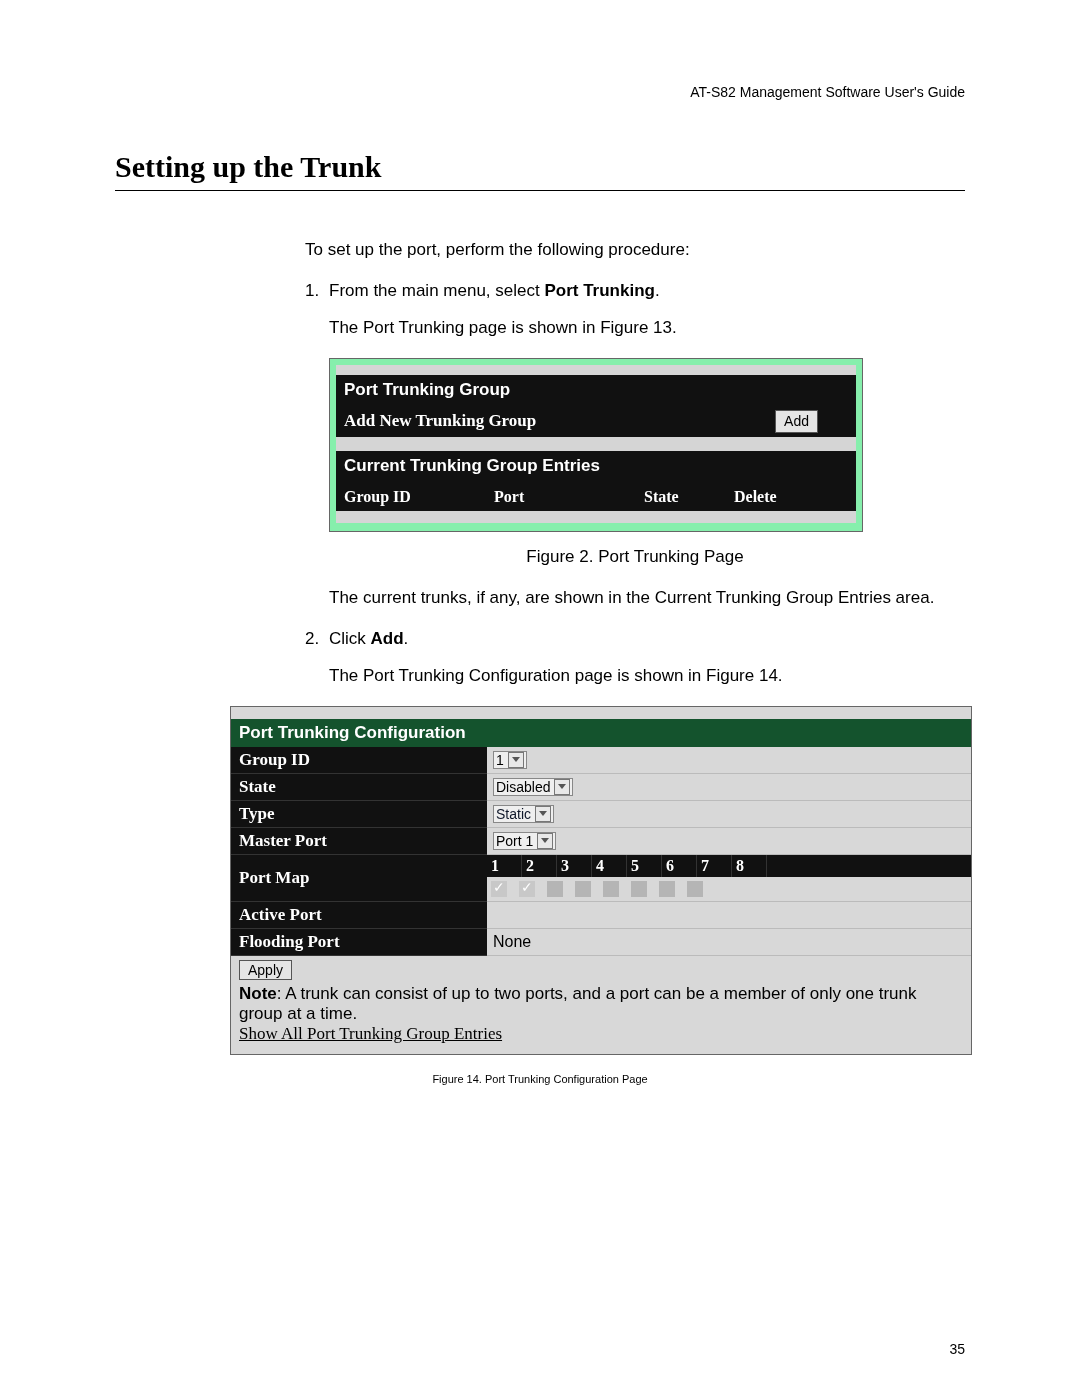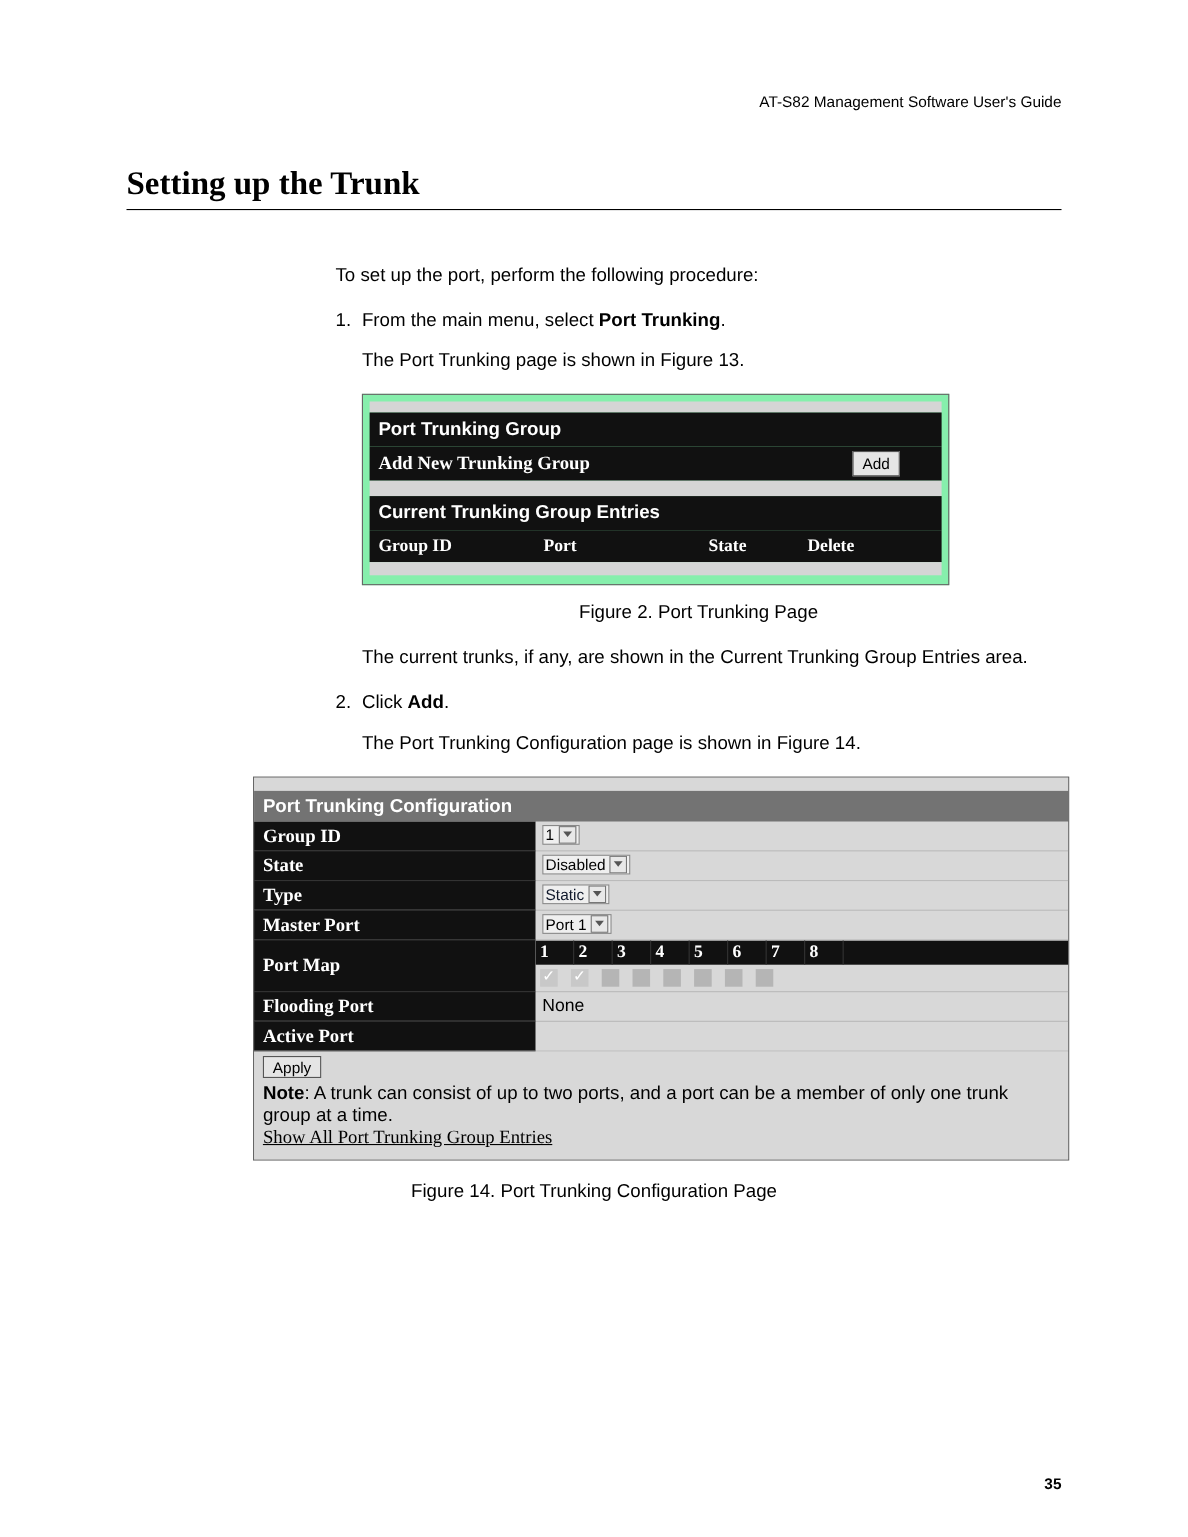--- a/index.html
+++ b/index.html
@@ -51,21 +51,21 @@
     margin-bottom: 18px;
   }
   .bold { font-weight: bold; }
   .fig-caption {
     text-align: center;
     font-size: 17px;
     margin: 14px 0 18px 0;
   }
   .fig-caption2 {
     text-align: center;
-    font-size: 17px;
+    font-size: 11px;
     margin: 18px 0 0 0;
   }
 
   
   .fig13 {
     border: 1px solid #666;
     background: #86efac;
     padding: 6px 6px 8px 6px;
     margin-left: 24px;
     width: 520px;
@@ -117,21 +117,21 @@
 
   
   .fig14 {
     border: 1px solid #666;
     background: #d8d8d8;
     margin-top: 8px;
     width: 740px;
     font-size: 16px;
   }
   .fig14 .title-bar {
-    background: #737373;
+    background: #14532d;
     color: #fff;
     font-weight: bold;
     padding: 4px 8px;
     font-size: 17px;
   }
   .fig14 table {
     border-collapse: collapse;
     width: 100%;
   }
   .fig14 td.label {
@@ -227,21 +227,20 @@
   .link {
     text-decoration: underline;
     font-family: "Times New Roman", serif;
     font-size: 17px;
   }
   .page-num {
     position: absolute;
     bottom: 40px;
     right: 115px;
     font-size: 14px;
-    font-weight: bold;
   }
   .gap-top { height: 10px; background: #d5d5d5; }
 </style>
 </head>
 <body>
 
 <div class="page">
   <div class="doc-header">AT-S82 Management Software User's Guide</div>
 
   <h1 class="section-title">Setting up the Trunk</h1>
@@ -343,26 +342,26 @@
             <span class="box"></span>
             <span class="box"></span>
             <span class="box"></span>
             <span class="box"></span>
             <span class="box"></span>
             <span class="box"></span>
           </div>
         </td>
       </tr>
       <tr>
+        <td class="label">Active Port</td>
+        <td class="value"></td>
+      </tr>
+      <tr>
         <td class="label">Flooding Port</td>
         <td class="value">None</td>
-      </tr>
-      <tr>
-        <td class="label">Active Port</td>
-        <td class="value"></td>
       </tr>
     </tbody>
       </table>
     <div class="footer">
       <span class="apply-btn">Apply</span>
       <div class="note-line">
         <span class="bold">Note</span><span>: A trunk can consist of up to two ports, and a port can be a member of only one trunk group at a time.</span>
       </div>
       <div class="link">Show All Port Trunking Group Entries</div>
     </div>

